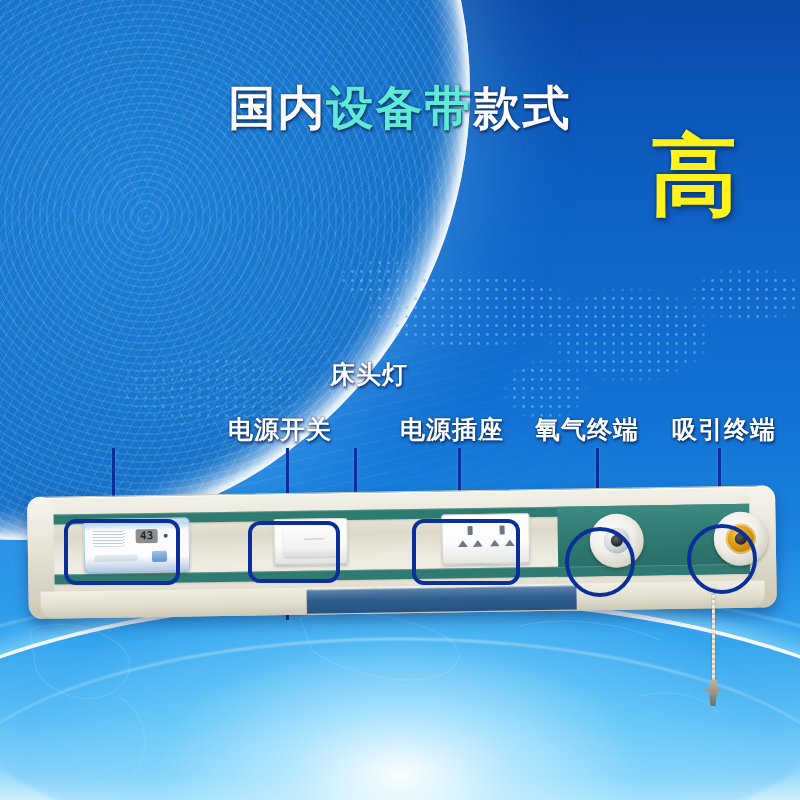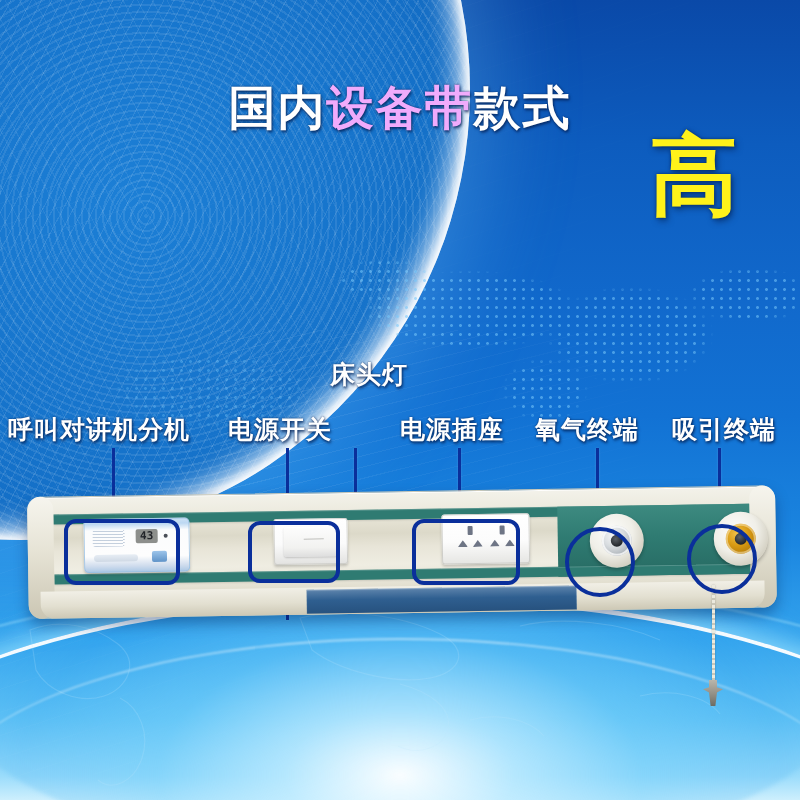--- a/index.html
+++ b/index.html
@@ -96,21 +96,21 @@
             mask-image:radial-gradient(ellipse 140px 55px at 150px 60px, #000 55%, transparent 75%);}
 
   
   .continents{position:absolute;left:0;top:600px;width:800px;height:200px;opacity:.28;}
 
   
   .headline{position:absolute;left:0;top:82px;width:800px;text-align:center;
     font-weight:bold;letter-spacing:2px;}
   .hl-line1{font-size:47px;line-height:52px;color:#ffffff;
     text-shadow:0 0 2px rgba(6,40,95,.9),1px 2px 3px rgba(4,30,80,.75);}
-  .hl-line1 .hl-yellow{color:#f0abfc;}
+  .hl-line1 .hl-yellow{color:#5eead4;}
   .hl-line2{margin-top:20px;font-size:51px;line-height:56px;color:#ffffff;
     text-shadow:0 0 2px rgba(6,40,95,.9),1px 2px 4px rgba(4,30,80,.7);}
   .hl-big{position:absolute;right:62px;top:132px;font-size:88px;line-height:88px;
     font-weight:bold;color:#fff21a;
     text-shadow:0 0 3px rgba(6,40,95,.85),2px 3px 6px rgba(4,30,80,.6);}
 
   
   .callout{position:absolute;font-weight:bold;color:#ffffff;white-space:nowrap;
     font-size:25px;letter-spacing:1px;
     text-shadow:0 0 2px rgba(6,40,95,.95),1px 2px 3px rgba(4,30,80,.8);}
@@ -241,21 +241,20 @@
       <path d="M470 120 C500 112 530 120 544 136"></path>
       <path d="M640 96 C672 88 706 96 720 114"></path>
     </g>
   </svg>
 
   <div class="headline">
     <div class="hl-line1"><span>国内</span><span class="hl-yellow">设备带</span><span>款式</span></div>
   </div>
   <div class="hl-big">高</div>
 
-  <div class="callout" style="left:8px;top:413px;">呼叫对讲机分机</div>
   <div class="callout" style="left:330px;top:358px;">床头灯</div>
   <div class="callout" style="left:228px;top:413px;">电源开关</div>
   <div class="callout" style="left:535px;top:413px;">氧气终端</div>
   <div class="callout" style="left:400px;top:413px;">电源插座</div>
   <div class="callout" style="left:672px;top:413px;">吸引终端</div>
 
   <div class="leader" style="left:112px;top:448px;height:78px;"></div>
   <div class="leader" style="left:286px;top:448px;height:172px;"></div>
   <div class="leader" style="left:354px;top:448px;height:70px;"></div>
   <div class="leader" style="left:458px;top:448px;height:72px;"></div>

